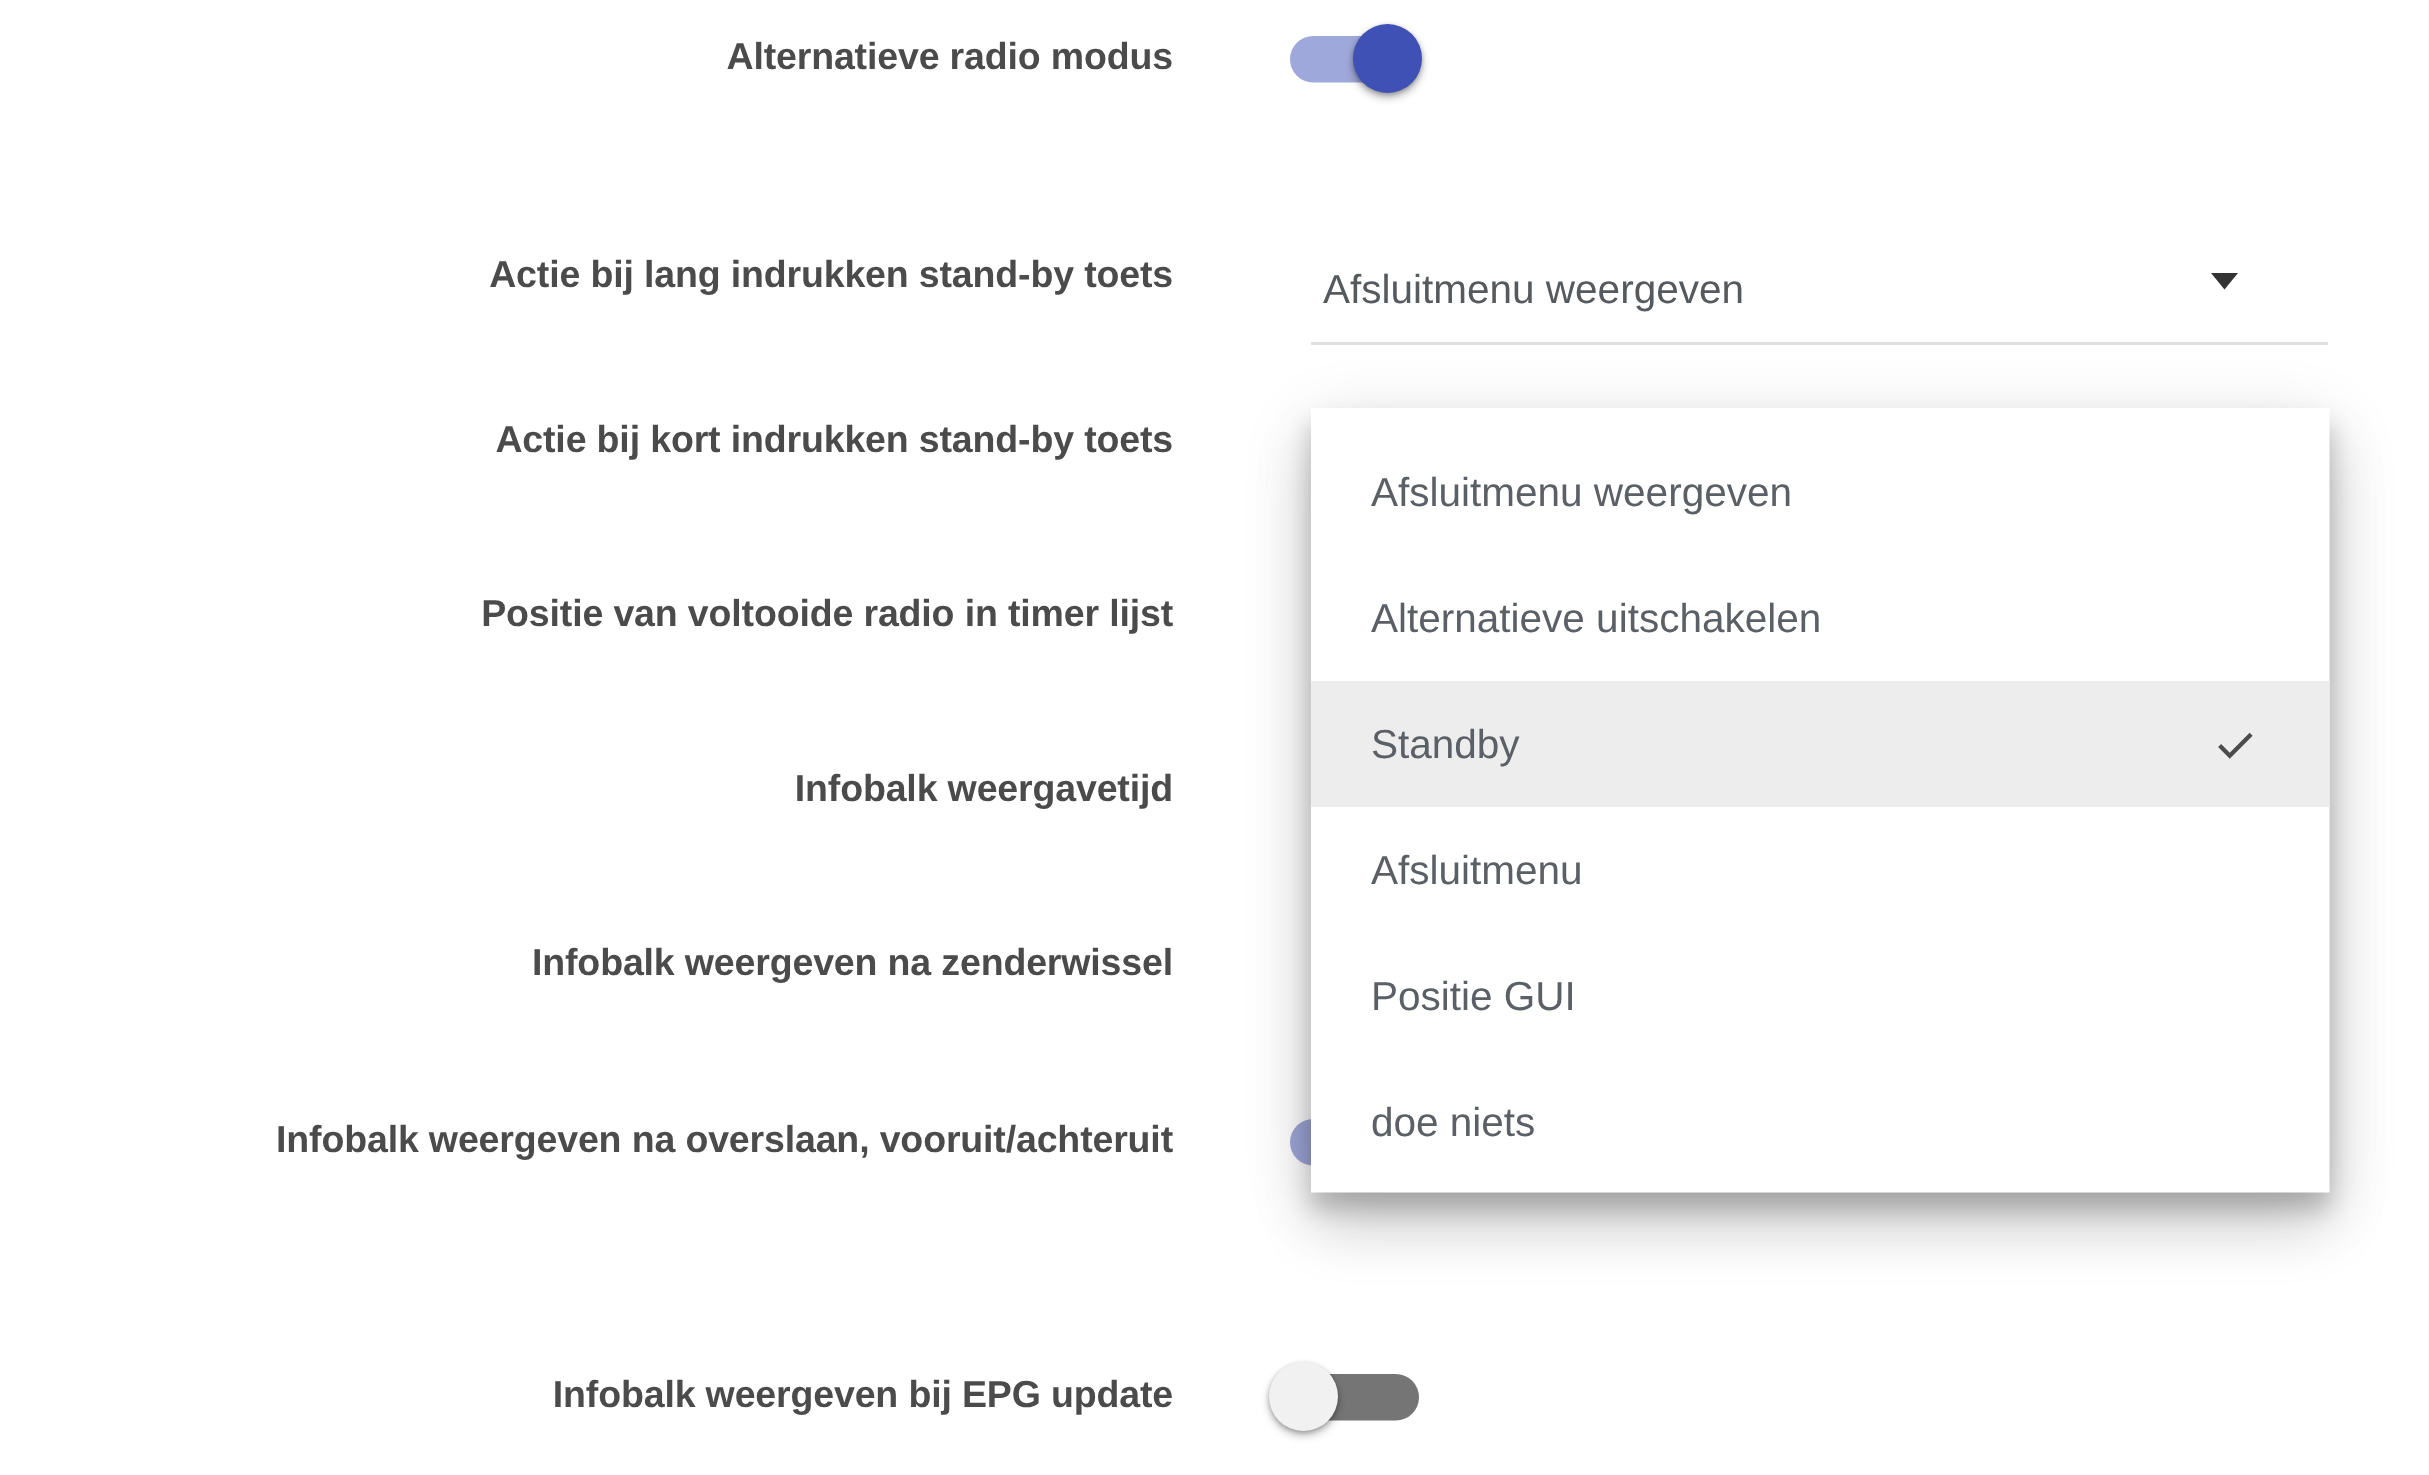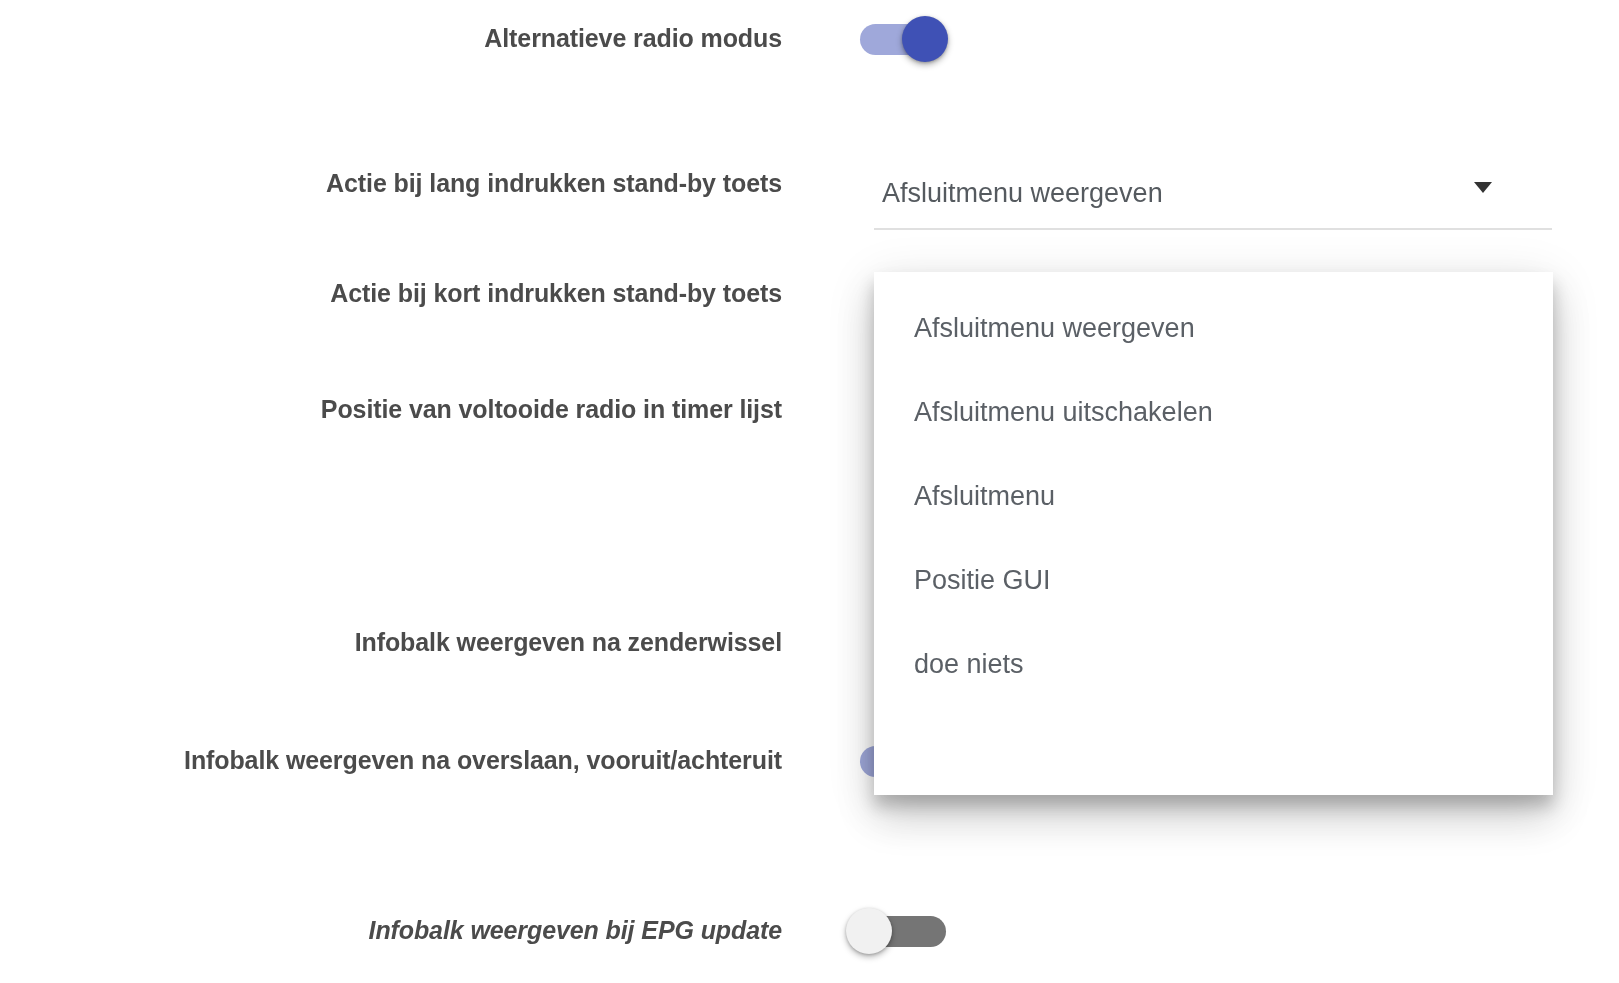--- a/index.html
+++ b/index.html
@@ -176,57 +176,68 @@
   </div>
 
   <div class="row" style="top: 280px;">
     <div class="row-label">Actie bij kort indrukken stand-by toets</div>
   </div>
 
   <div class="row" style="top: 396px;">
     <div class="row-label">Positie van voltooide radio in timer lijst</div>
   </div>
 
+  <div class="row" style="top: 513px;">
+    <div class="row-label">Infobalk weergavetijd</div>
+  </div>
 
   <div class="row" style="top: 629px;">
     <div class="row-label">Infobalk weergeven na zenderwissel</div>
   </div>
 
   <div class="row" style="top: 738px;">
     <div class="row-label">Infobalk weergeven na overslaan, vooruit/achteruit</div>
     <div class="row-control">
       <div class="toggle">
         <div class="track"></div>
         <div class="knob"></div>
       </div>
     </div>
   </div>
 
-  <div class="row" style="top: 908px; font-style: italic;">
+  <div class="row" style="top: 908px;">
     <div class="row-label">Infobalk weergeven bij EPG update</div>
     <div class="row-control">
       <div class="toggle off">
         <div class="track"></div>
         <div class="knob"></div>
       </div>
     </div>
   </div>
 
   <div class="dropdown">
 
     <div class="dd-item">
       <span class="dd-label">Afsluitmenu weergeven</span>
       <span class="dd-check hidden-check"></span>
     </div>
 
     <div class="dd-item">
-      <span class="dd-label">Afsluitmenu uitschakelen</span>
-      <span class="dd-check hidden-check"></span>
-    </div>
-
+      <span class="dd-label">Alternatieve uitschakelen</span>
+      <span class="dd-check hidden-check"></span>
+    </div>
+
+    <div class="dd-item selected">
+      <span class="dd-label">Standby</span>
+      <span class="dd-check">
+        <svg width="30" height="30" viewBox="0 0 24 24" aria-hidden="true">
+          <path d="M9.2 16.6 4.6 12l-1.6 1.6 6.2 6.2L21.4 7.6 19.8 6z" fill="#4b4b4b"></path>
+        </svg>
+      </span>
+    </div>
 
     <div class="dd-item">
       <span class="dd-label">Afsluitmenu</span>
       <span class="dd-check hidden-check"></span>
     </div>
 
     <div class="dd-item">
       <span class="dd-label">Positie GUI</span>
       <span class="dd-check hidden-check"></span>
     </div>

